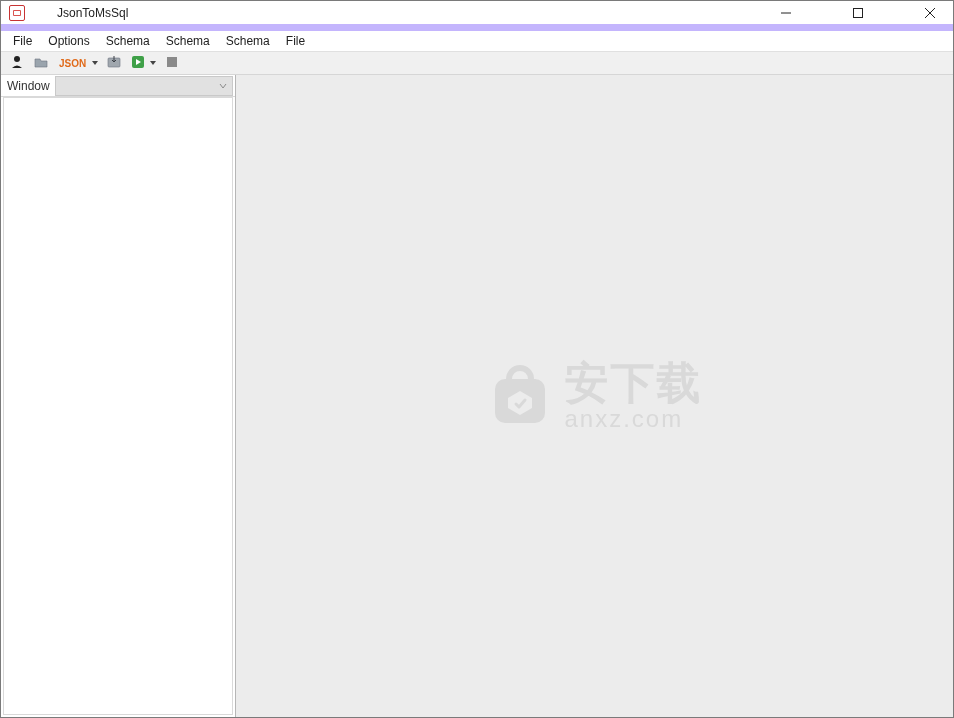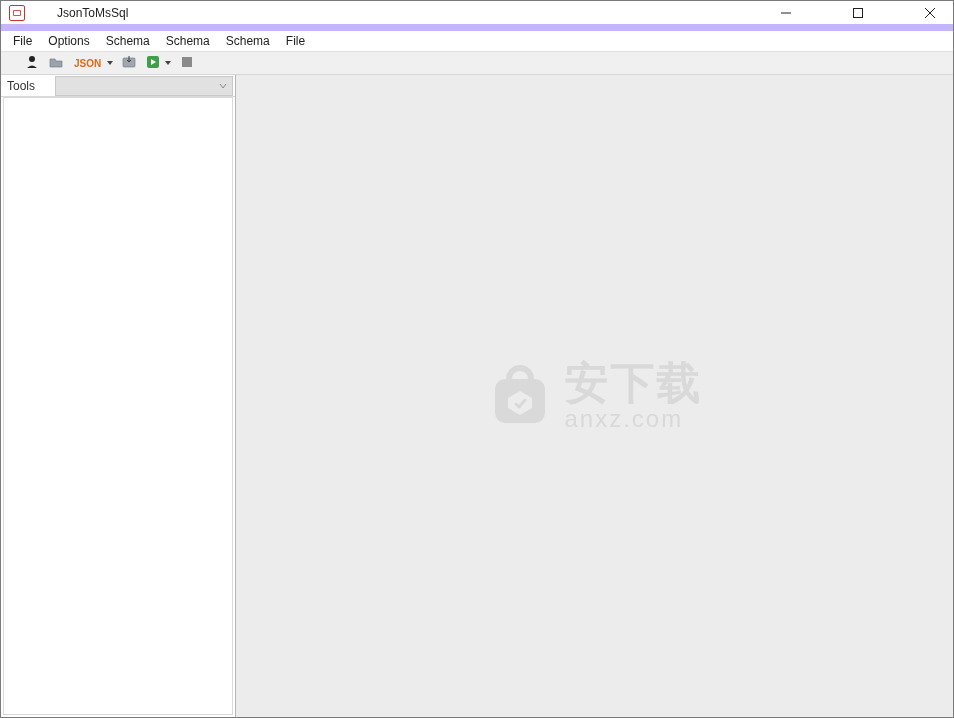--- a/index.html
+++ b/index.html
@@ -12,21 +12,21 @@
   .titlebar .app-icon svg { display: block; }
   .titlebar .title { flex: 0 0 auto; font-size: 12px; color: #222; }
   .titlebar .spacer { flex: 1 1 auto; }
   .win-btn { width: 46px; height: 30px; display: flex; align-items: center; justify-content: center; color: #222; }
 
   
   .menubar { height: 20px; display: flex; align-items: center; padding: 0 4px; background: #fff; }
   .menubar .menu-item { padding: 0 8px; font-size: 12px; color: #222; }
 
   
-  .toolbar { height: 24px; background: #f0f0f0; border-top: 1px solid #e0e0e0; border-bottom: 1px solid #d6d6d6; display: flex; align-items: center; padding: 0 21px; gap: 4px; }
+  .toolbar { height: 24px; background: #f0f0f0; border-top: 1px solid #e0e0e0; border-bottom: 1px solid #d6d6d6; display: flex; align-items: center; padding: 0 6px; gap: 4px; }
   .tool-btn { width: 20px; height: 20px; display: flex; align-items: center; justify-content: center; border: 1px solid transparent; }
   .tool-dd { display: flex; align-items: center; }
   .tool-dd .caret { width: 10px; height: 20px; display: flex; align-items: center; justify-content: center; }
   .tool-dd .caret svg { display: block; }
 
   
   .client { flex: 1 1 auto; display: flex; min-height: 0; }
   .sidebar { width: 235px; border-right: 1px solid #b6b6b6; display: flex; flex-direction: column; background: #fff; }
   .schema-row { display: flex; align-items: center; height: 22px; border-bottom: 1px solid #d9d9d9; }
   .schema-label { width: 54px; padding-left: 6px; font-size: 12px; color: #333; background: #fff; }
@@ -136,21 +136,21 @@
         <svg width="14" height="14" viewBox="0 0 14 14">
             <rect x="2" y="2" width="10" height="10" fill="#8a8a8a"></rect>
           </svg>
       </span>
     </div>
   </div>
 
   <div class="client">
     <div class="sidebar">
       <div class="schema-row">
-        <div class="schema-label">Tools</div>
+        <div class="schema-label">Window</div>
         <div class="schema-select">
           <span></span>
           <span class="sel-caret">
             <svg width="10" height="10" viewBox="0 0 10 10">
                 <path d="M2 3 L5 7 L8 3" fill="none" stroke="#666" stroke-width="1"></path>
               </svg>
           </span>
         </div>
       </div>
       <div class="tree"></div>

